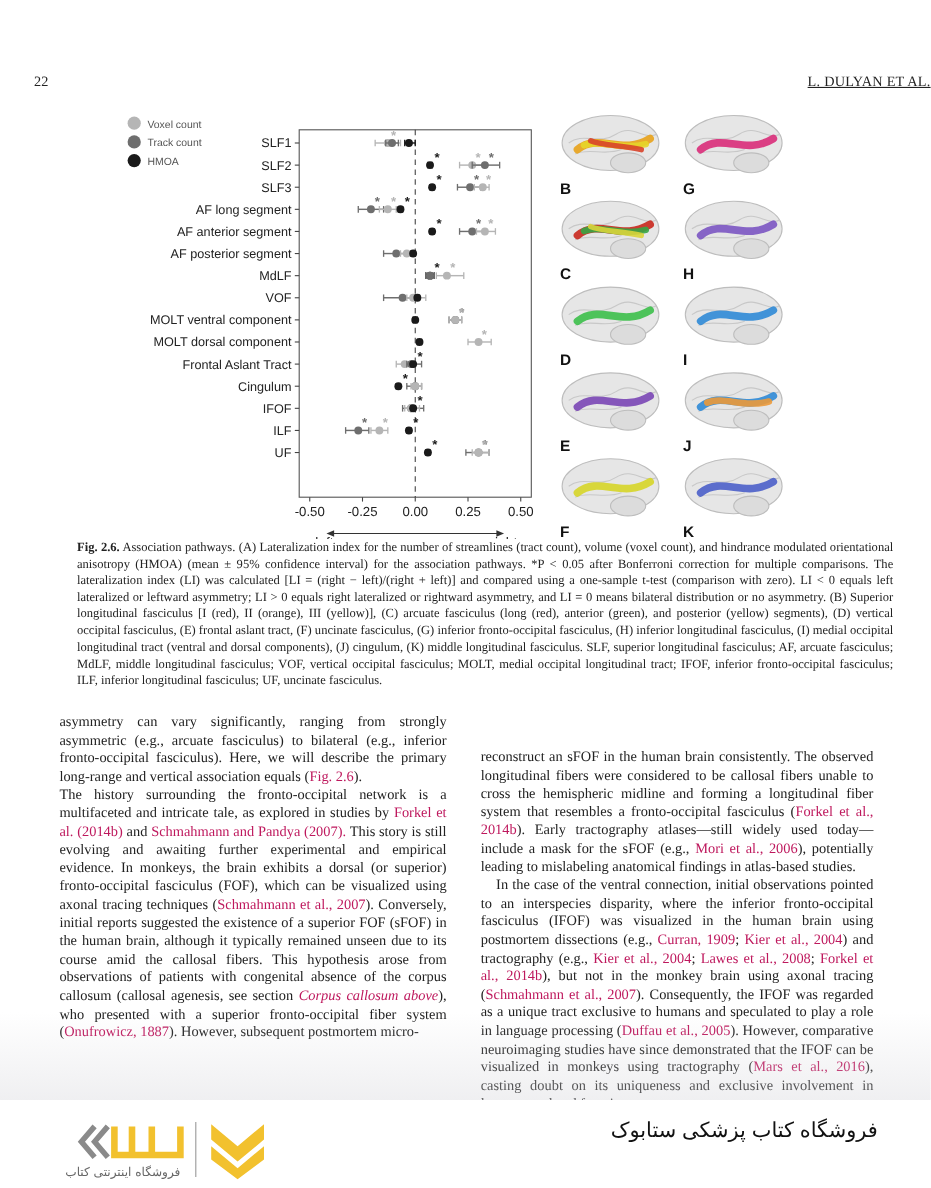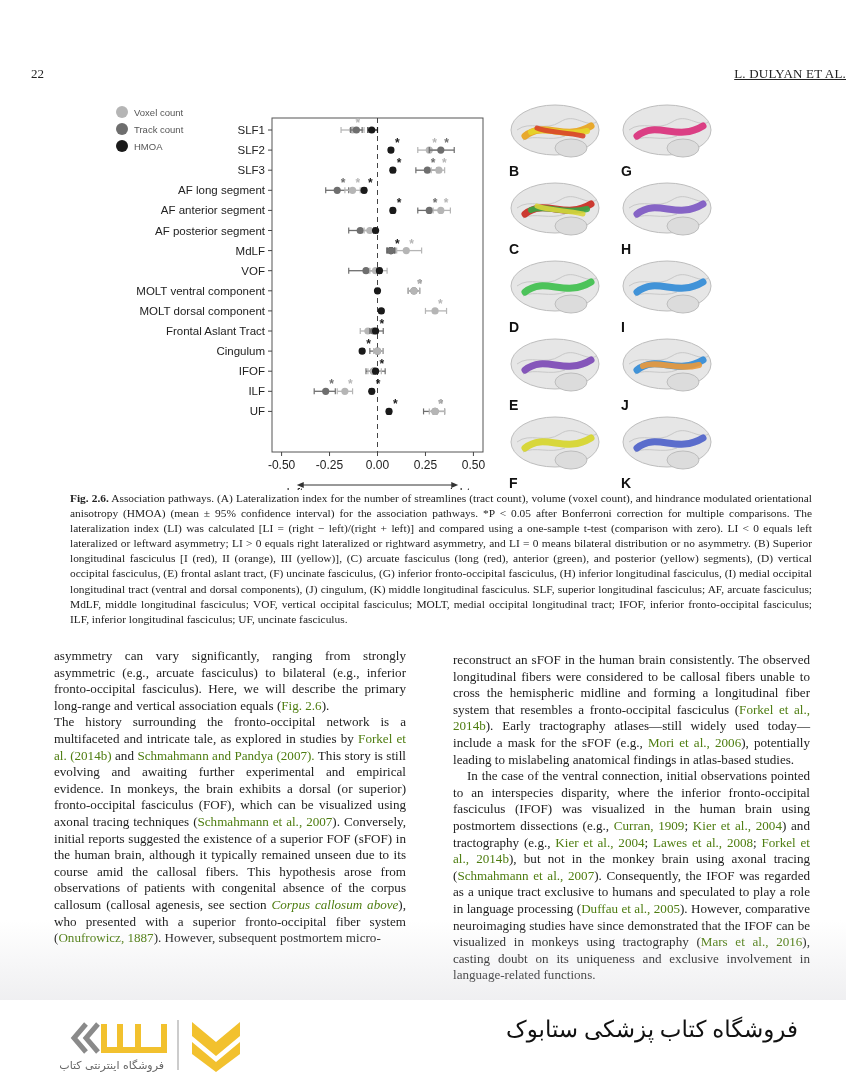--- a/index.html
+++ b/index.html
@@ -9,29 +9,29 @@
   .author-head{position:absolute;left:0;width:846px;text-align:right;top:0;letter-spacing:0.2px;text-decoration:underline;}
   #chart{position:absolute;left:100px;top:100px;width:400px;height:390px;}
   #chart text{font-family:"Liberation Sans","DejaVu Sans",sans-serif;}
   .brain-panel{position:absolute;left:505px;top:102px;width:225px;height:380px;}
   .brain{position:absolute;width:100px;height:62px;}
   .brain-label{position:absolute;font-family:"Liberation Sans",sans-serif;font-size:14px;font-weight:bold;color:#111;}
   .caption{position:absolute;left:70px;top:491px;width:742px;font-size:11.4px;line-height:15.1px;text-align:justify;color:#222;}
   .caption b{font-weight:bold;}
   .col{position:absolute;font-size:13.1px;line-height:16.6px;text-align:justify;color:#222;}
   .col-left{left:54px;top:648px;width:352px;}
-  .col-right{left:437px;top:652px;width:357px;margin-left:16px;}
+  .col-right{left:437px;top:680px;width:357px;}
   .col p{margin:0;}
   .col .indent{text-indent:14px;}
-  .link{color:#4d7c0f;}
+  .link{color:#be185d;}
   .section-head{font-variant:small-caps;font-weight:bold;font-size:13px;margin:22px 0 10px 0 !important;letter-spacing:0.3px;}
   .fade{position:absolute;left:0;top:920px;width:846px;height:80px;background:linear-gradient(to bottom,rgba(255,255,255,0),rgba(210,210,215,0.35));pointer-events:none;}
   .footer{position:absolute;left:0;top:1000px;width:846px;height:80px;background:#fff;}
   .logo{position:absolute;left:60px;top:14px;width:250px;height:62px;}
-  .store-name{position:absolute;right:48px;top:16px;font-family:Liberation Serif, serif;font-size:23px;color:#111;direction:rtl;text-align:center;}
+  .store-name{position:absolute;right:48px;top:16px;font-family:Liberation Sans, sans-serif;font-size:19px;color:#111;direction:rtl;text-align:center;}
   .store-url{position:absolute;right:48px;top:43px;font-family:"DejaVu Sans",sans-serif;font-size:24px;letter-spacing:6px;color:#111;}
   .store-url .hl{color:#f2c12e;}
 </style>
 </head>
 <body>
 
 <div class="running-head">
   <span class="page-num">22</span>
   <span class="author-head">L. DULYAN ET AL.</span>
 </div>

